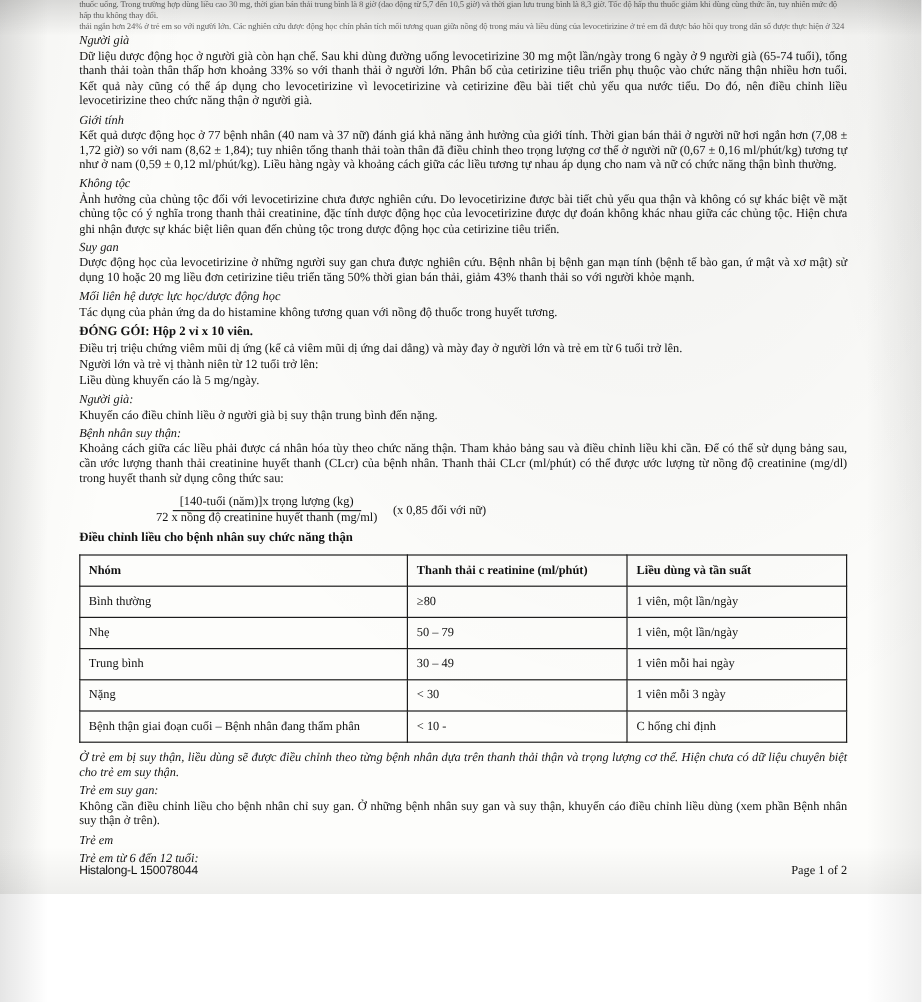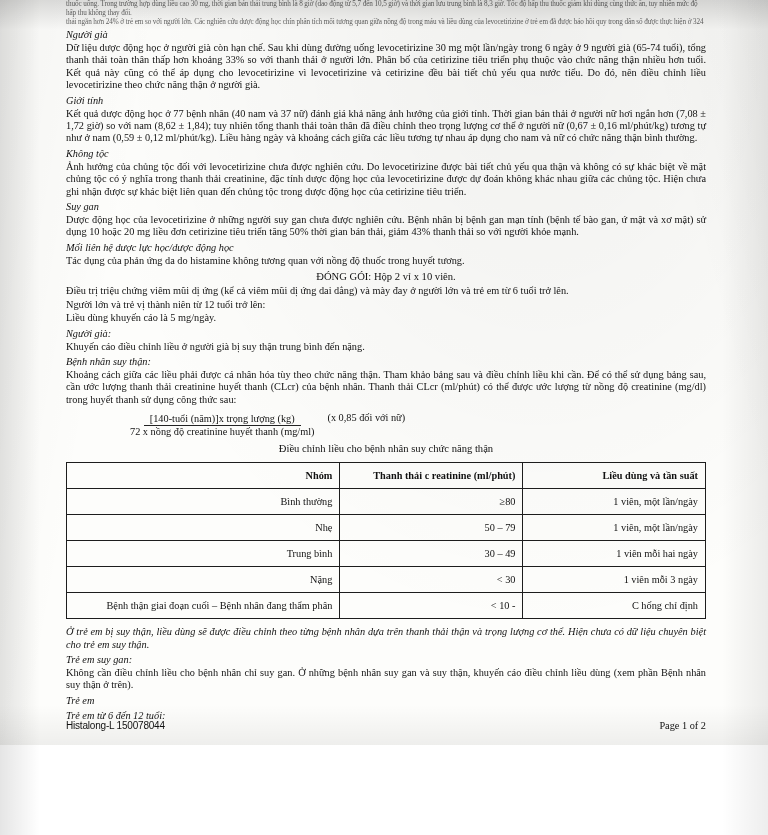--- a/index.html
+++ b/index.html
@@ -51,35 +51,35 @@
     text-align: justify;
     color: #121212;
   }
   .ital-head {
     font-style: italic;
     font-size: 10.3px;
     line-height: 13px;
     margin-top: 2px;
   }
   .bold-head {
-    font-weight: normal;
+    font-weight: bold;
     font-size: 10.6px;
     line-height: 14px;
     margin-top: 3px;
-    text-align: center;
   }
   .sub-ital {
     font-style: italic;
     font-size: 10.3px;
     line-height: 13px;
     margin-top: 2px;
   }
   .formula-wrap {
     margin: 6px 0 4px 0;
     display: flex;
+    align-items: center;
     padding-left: 58px;
   }
   .fraction {
     display: inline-block;
     text-align: center;
     font-size: 10.3px;
     line-height: 13px;
   }
   .fraction .num {
     border-bottom: 1px solid #222;
@@ -98,21 +98,21 @@
   table.dose-table {
     border-collapse: collapse;
     width: 640px;
     margin-top: 6px;
     font-size: 10.3px;
   }
   table.dose-table th,
   table.dose-table td {
     border: 1px solid #1d1d1d;
     padding: 5px 7px;
-    text-align: right;
+    text-align: left;
     vertical-align: middle;
     line-height: 12px;
     height: 15px;
     margin-top: 28px;
   }
   table.dose-table th {
     font-weight: bold;
   }
   table.dose-table td.col1 { width: 280px; }
   table.dose-table td.col2 { width: 180px; }

